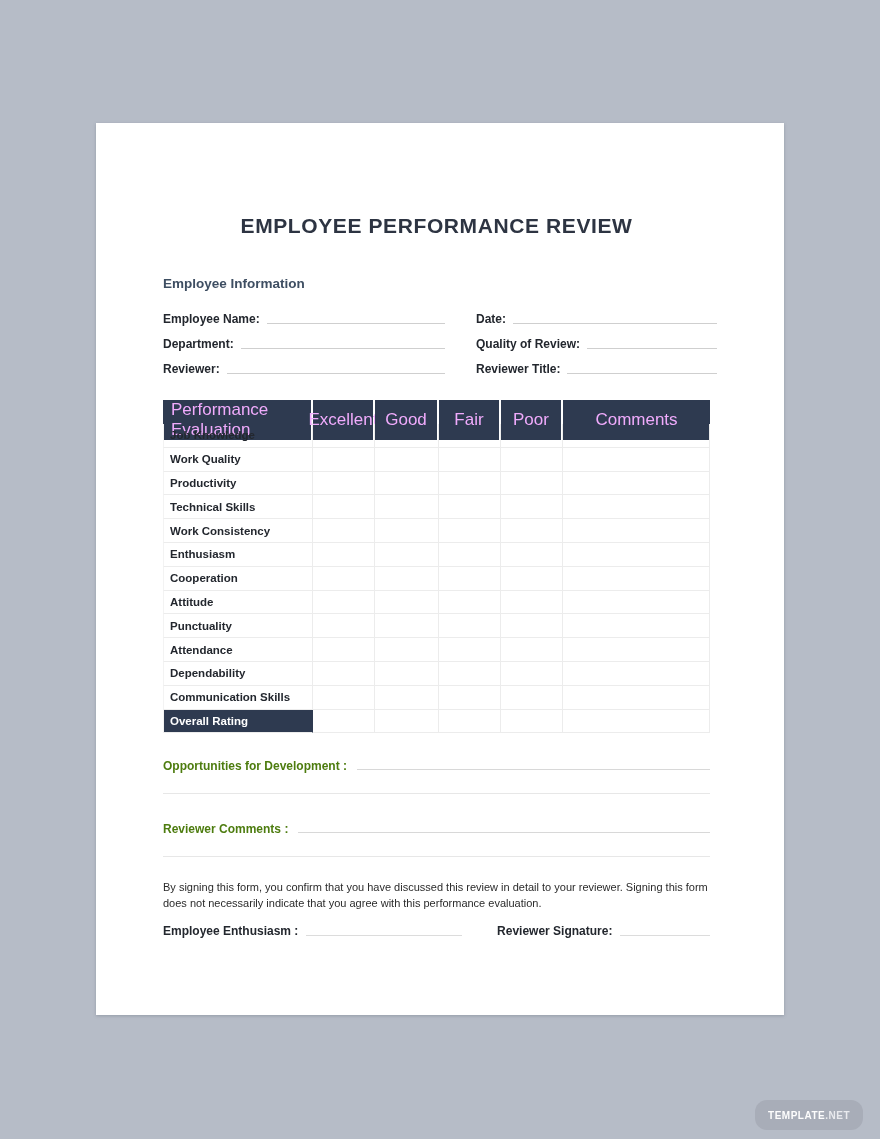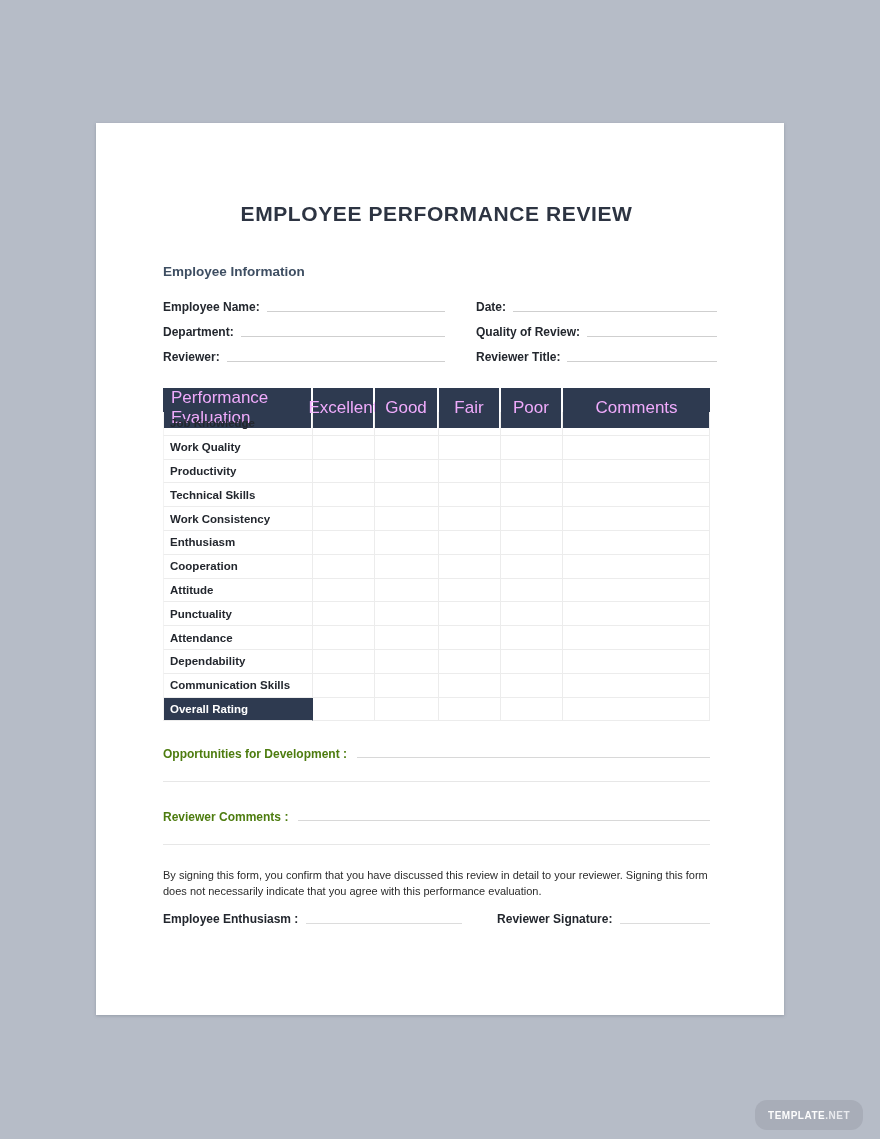--- a/index.html
+++ b/index.html
@@ -9,21 +9,21 @@
     font-family:"Liberation Sans", sans-serif;
     position:relative;
     overflow:hidden;
   }
   .page {
     position:absolute; left:96px; top:123px;
     width:688px; height:892px;
     background:#ffffff;
     box-shadow:0 1px 3px rgba(90,98,112,.35);
   }
-  .content { position:absolute; left:67px; top:0; width:547px; height:100%; }
+  .content { position:absolute; left:67px; top:12px; width:547px; height:100%; }
 
   .doc-title {
     position:absolute; top:79px; left:0; width:547px;
     text-align:center;
     font-size:21px; font-weight:600; letter-spacing:.6px;
     color:#2d3442;
   }
   .section-heading {
     position:absolute; top:141px; left:0;
     font-size:13.5px; font-weight:700; color:#3e4e62;

